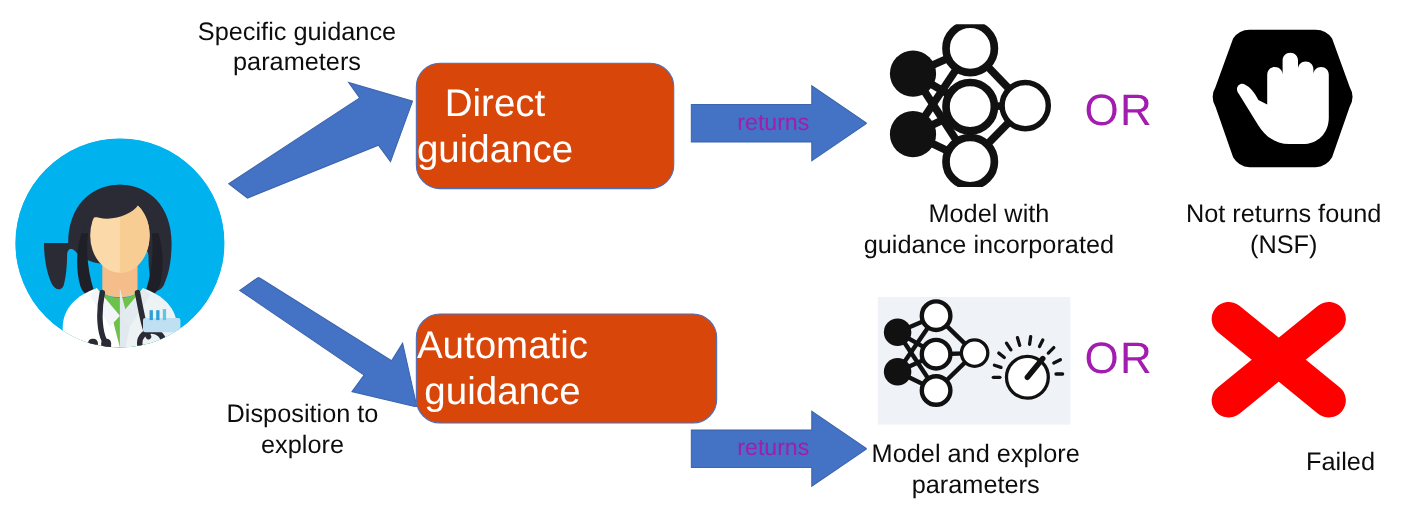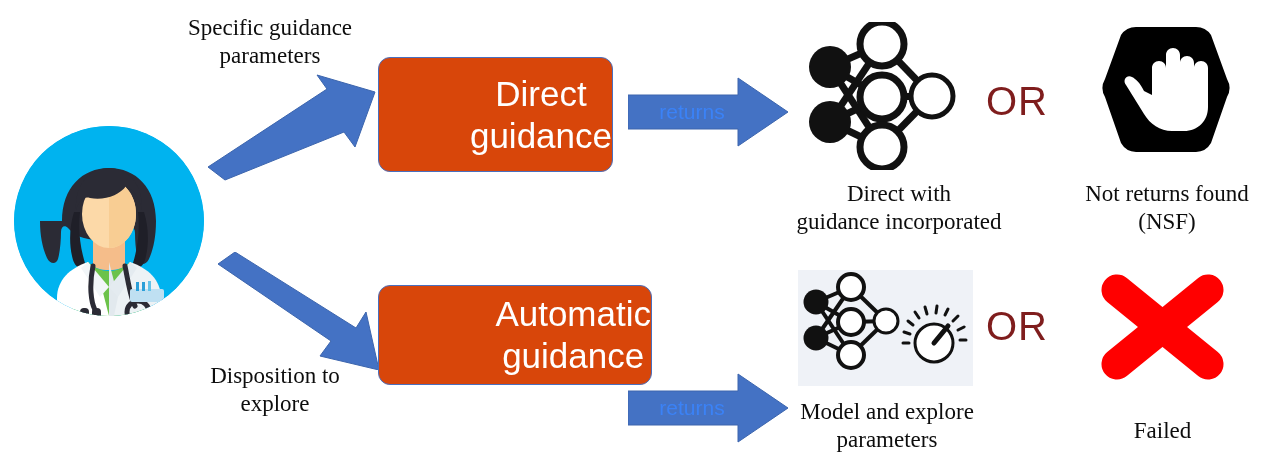--- a/index.html
+++ b/index.html
@@ -7,44 +7,43 @@
     width:1282px;height:469px;background:#ffffff;
     font-family:"Liberation Sans", sans-serif;
     color:#111111;overflow:hidden;
   }
   #stage{position:relative;width:1282px;height:469px;}
   .abs{position:absolute;}
 
   .caption{
     font-size:23px;line-height:28px;text-align:center;color:#0d0d0d;
     white-space:pre-line;
-    font-family:Liberation Serif, serif;
   }
 
   
   .avatar{width:190px;height:190px;border-radius:50%;overflow:hidden;background:#00b3ef;}
 
   
   .procbox{
-    background:#d8460a;border:1px solid #4a6fbe;border-radius:12px;
-    display:flex;align-items:center;justify-content:flex-end;text-align:center;
+    background:#d8460a;border:1px solid #4a6fbe;border-radius:22px;
+    display:flex;align-items:center;justify-content:flex-start;text-align:center;
     color:#ffffff;font-size:35px;line-height:42px;white-space:pre-line;
     box-sizing:border-box;
   }
 
   
   .retwrap{position:relative;}
   .retlabel{
-    position:absolute;left:1px;top:0;width:100%;height:100%;
+    position:absolute;left:12px;top:0;width:100%;height:100%;
     display:flex;align-items:center;justify-content:center;
-    color:#3b82f6;font-size:21px;padding-right:34px;box-sizing:border-box;
+    color:#a21caf;font-size:21px;padding-right:34px;box-sizing:border-box;
     pointer-events:none;
   }
 
-  .ortxt{color:#7f1d1d;font-size:40px;font-weight:400;letter-spacing:1px;}
+  .ortxt{color:#a21caf;font-size:40px;font-weight:400;letter-spacing:1px;}
 
   .panelbg{background:#eff2f7;}
 
   svg{display:block;}
 </style>
 </head>
 <body>
 
 <div id="stage">
 
@@ -146,21 +145,21 @@
       <circle cx="30" cy="100" r="21" fill="#111111"></circle>
       <circle cx="82" cy="22" r="22" fill="#ffffff" stroke="#111111" stroke-width="7"></circle>
       <circle cx="82" cy="75" r="22" fill="#ffffff" stroke="#111111" stroke-width="7"></circle>
       <circle cx="82" cy="125" r="22" fill="#ffffff" stroke="#111111" stroke-width="7"></circle>
       <circle cx="132" cy="74" r="21" fill="#ffffff" stroke="#111111" stroke-width="5"></circle>
     </svg>
   </div>
 
   <div class="abs ortxt" style="left:986px;top:79px;">OR</div>
 
-  <div class="abs caption" style="left:784px;top:180px;width:230px;">Direct with
+  <div class="abs caption" style="left:784px;top:180px;width:230px;">Model with
 guidance incorporated</div>
 
   <div class="abs" style="left:1098px;top:17px;">
     <svg width="136" height="148" viewBox="0 0 136 148">
       <path d="M38 10 H98 a18 18 0 0 1 15 8 L129 62 a18 18 0 0 1 0 18 L113 126 a18 18 0 0 1 -15 9 H38 a18 18 0 0 1 -15 -9 L7 80 a18 18 0 0 1 0 -18 L23 18 a18 18 0 0 1 15 -8 Z" fill="#000000"></path>
       <path d="M46 74 c-4-8-8-12-12-14 -5-3-10 3-6 8 l18 29 c6 10 16 17 28 17 h12 c14 0 24-10 24-24 V51 c0-4-3-7-7-7s-7 3-7 7v14 V46 c0-4-3-7-7-7s-7 3-7 7v19 V38 c0-4-3-7-7-7s-7 3-7 7v27 V51 c0-4-3-7-7-7s-7 3-7 7v27z" fill="#ffffff"></path>
     </svg>
   </div>
 
   <div class="abs caption" style="left:1052px;top:180px;width:230px;">Not returns found
@@ -210,15 +209,15 @@
 
   <div class="abs" style="left:1095px;top:272px;">
     <svg width="135" height="110" viewBox="0 0 135 110">
       <g stroke="#ff0000" stroke-width="31" stroke-linecap="round" stroke-linejoin="round">
         <line x1="22" y1="18" x2="113" y2="92"></line>
         <line x1="113" y1="18" x2="22" y2="92"></line>
       </g>
     </svg>
   </div>
 
-  <div class="abs caption" style="left:1075px;top:417px;width:175px;">Failed</div>
+  <div class="abs caption" style="left:1075px;top:405px;width:175px;text-align:right;">Failed</div>
 
 </div>
 
 </body></html>

